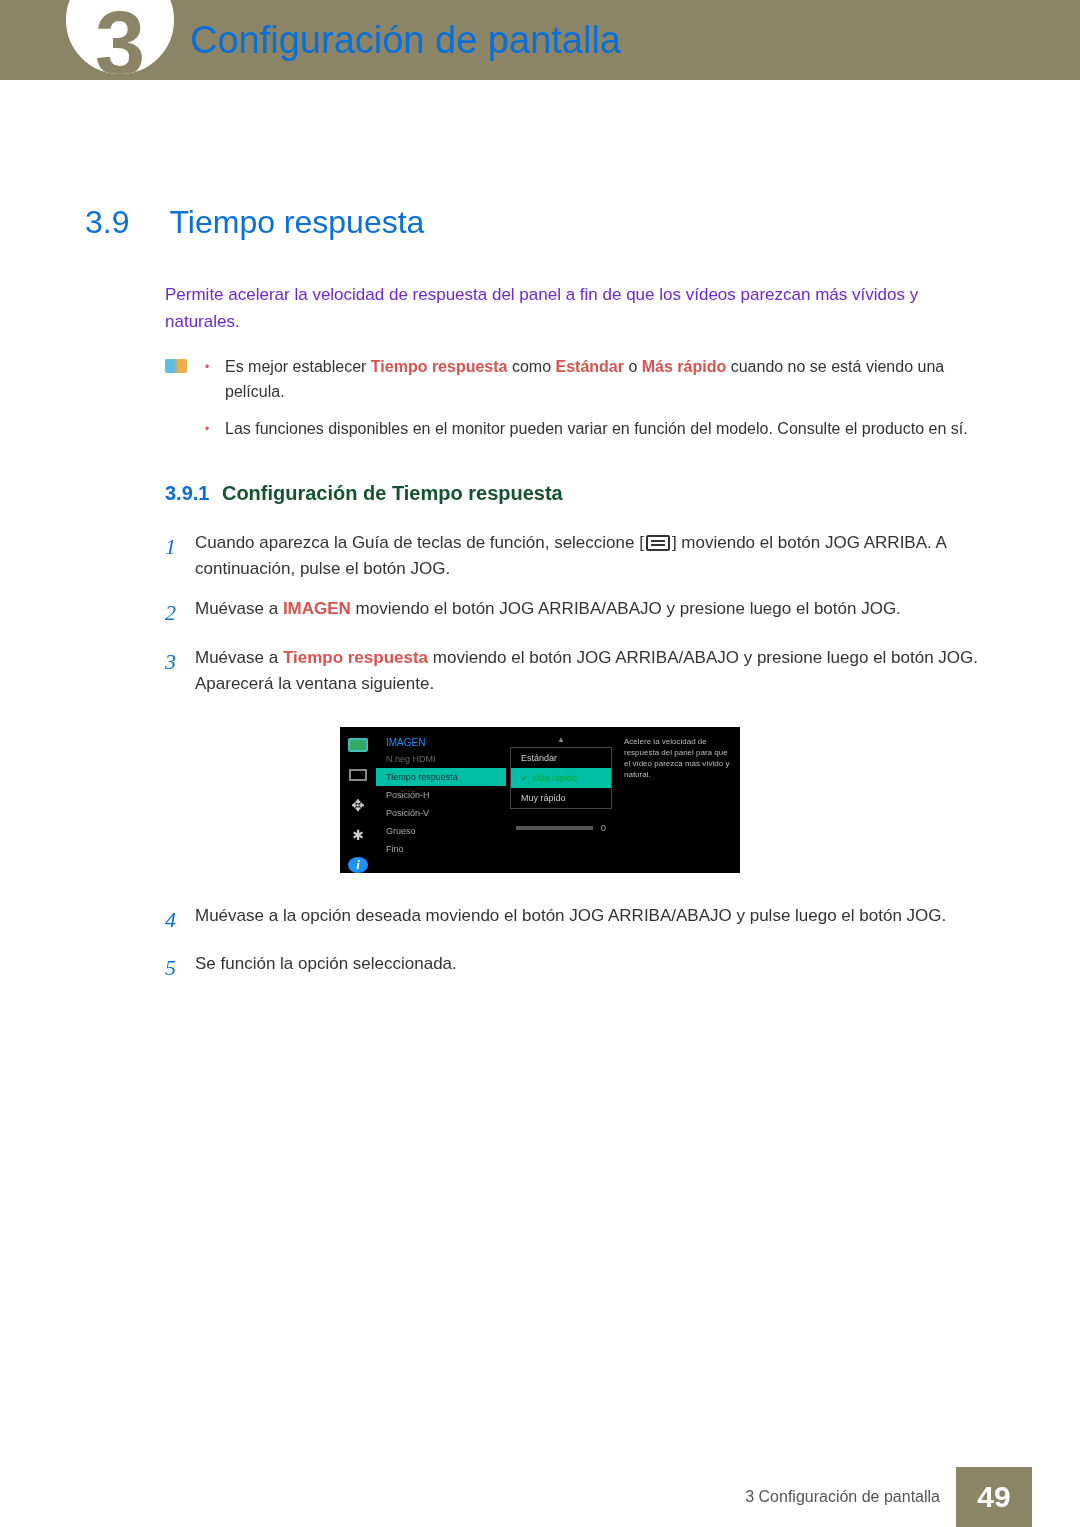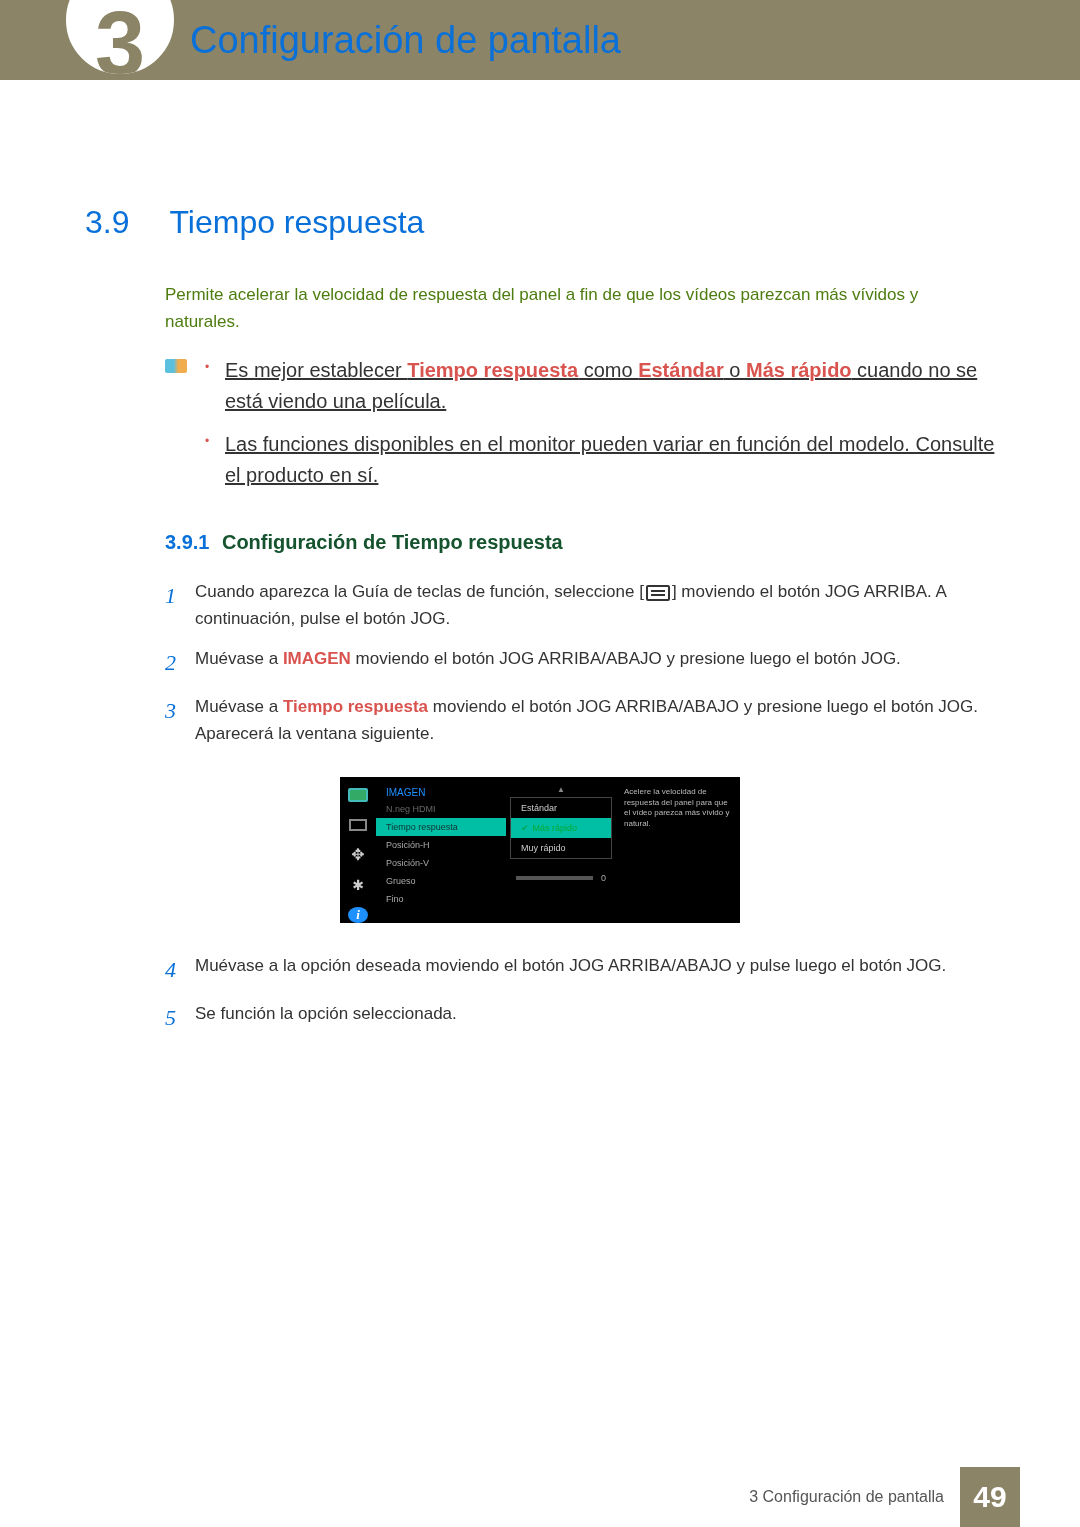--- a/index.html
+++ b/index.html
@@ -59,21 +59,21 @@
     font-weight: normal;
     display: inline-block;
     width: 80px;
   }
   .section-title {
     color: #0870d8;
     font-size: 32px;
     font-weight: normal;
   }
   .intro-text {
-    color: #4d7c0f;
+    color: #6d28d9;
     font-size: 17px;
     line-height: 1.6;
     margin-left: 80px;
     margin-bottom: 20px;
   }
   .info-block {
     margin-left: 100px;
     margin-bottom: 30px;
     position: relative;
   }
@@ -85,25 +85,24 @@
     height: 14px;
     background: linear-gradient(to right, #5bc0de 40%, #f0ad4e 60%);
     border-radius: 2px;
   }
   .info-list {
     list-style: none;
     padding-left: 40px;
   }
   .info-list li {
     position: relative;
-    font-size: 20px;
+    font-size: 16px;
     line-height: 1.55;
     color: #333;
     margin-bottom: 12px;
-    text-decoration: underline;
   }
   .info-list li::before {
     content: "•";
     position: absolute;
     left: -20px;
     color: #d9534f;
     font-size: 12px;
     top: 3px;
   }
   .highlight-red { color: #d9534f; font-weight: bold; }
@@ -252,26 +251,26 @@
   .footer-text {
     color: #555;
     font-size: 16px;
     margin-right: 16px;
   }
   .footer-page {
     background: #8c8466;
     color: #fff;
     font-size: 30px;
     font-weight: bold;
-    width: 60px;
+    width: 76px;
     height: 60px;
     display: flex;
     align-items: center;
     justify-content: center;
-    margin-right: 60px;
+    margin-right: 48px;
   }
 </style>
 </head>
 <body>
 
 <div class="header-bar">
   <div class="chapter-circle">
     <span>3</span>
   </div>
   <div class="header-title">Configuración de pantalla</div>

